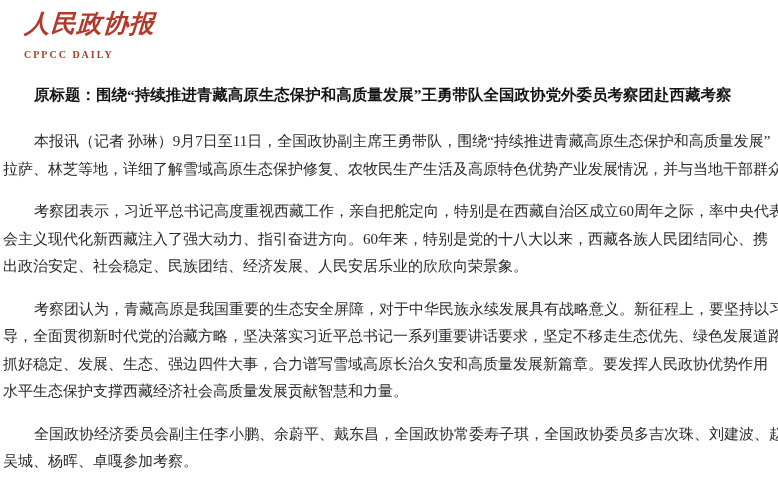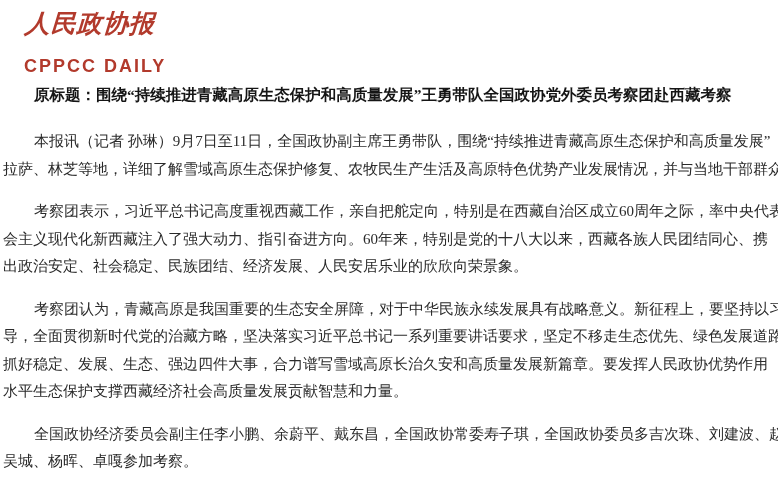--- a/index.html
+++ b/index.html
@@ -34,26 +34,26 @@
     font-weight: 700;
     font-size: 25px;
     line-height: 32px;
     letter-spacing: 1px;
     color: var(--brand-red);
     transform: skewX(-3deg);
     transform-origin: left bottom;
     white-space: nowrap;
   }
   .logo-sub {
-    font-family: Liberation Sans, sans-serif;
+    font-family: Liberation Serif, serif;
     font-weight: 700;
-    font-size: 18px;
+    font-size: 10px;
     line-height: 14px;
     letter-spacing: 2px;
-    margin-top: 19px;
+    margin-top: 8px;
     color: var(--brand-red);
     white-space: nowrap;
   }
   .article {
     position: absolute;
     top: 81px;
     left: 3px;
     width: 980px; 
   }
   .title {

